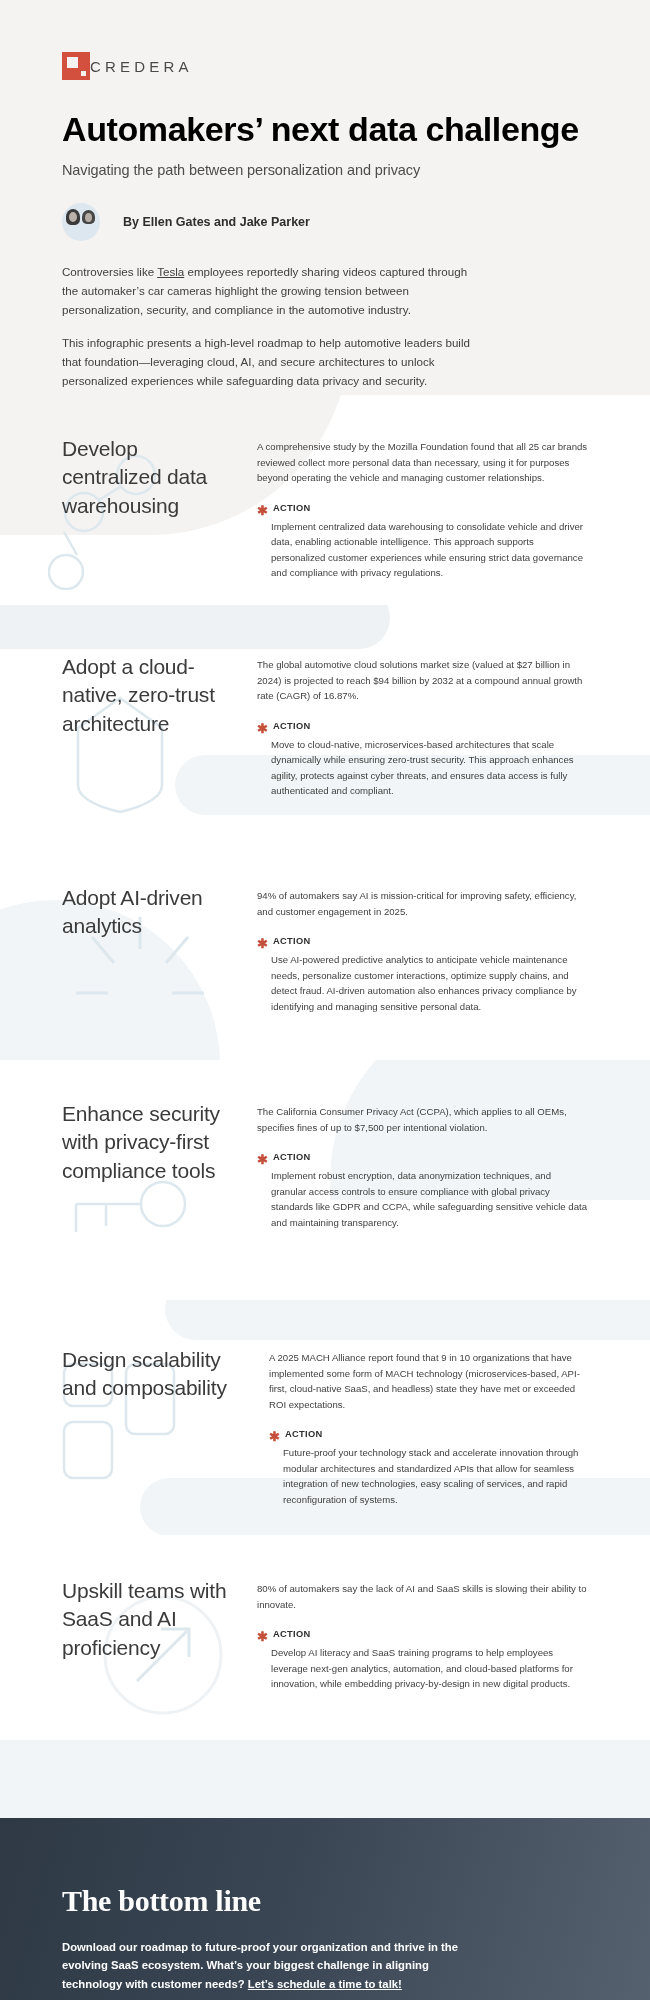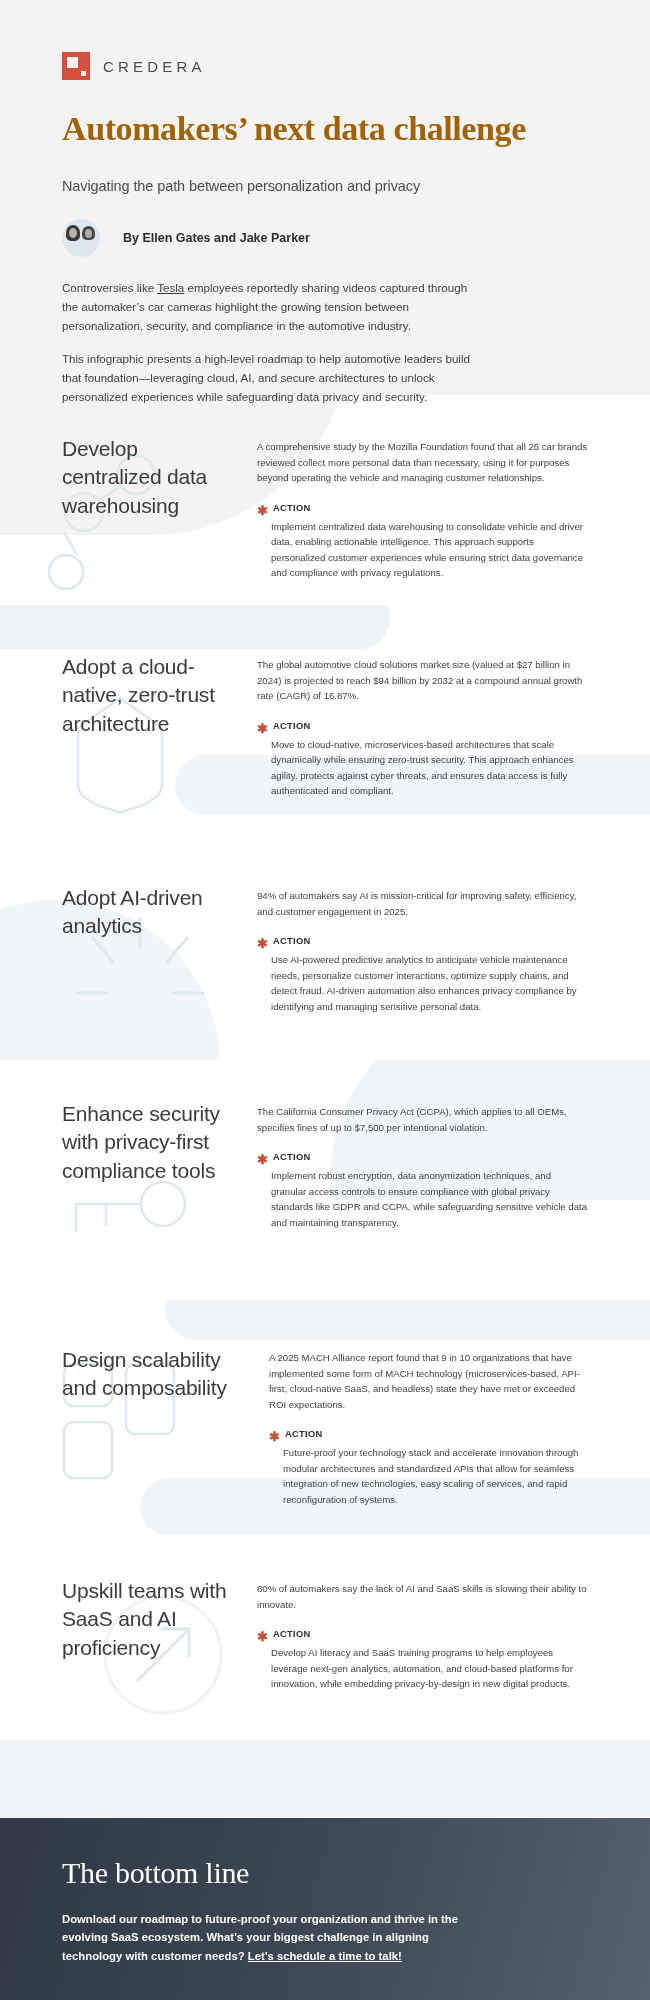--- a/index.html
+++ b/index.html
@@ -26,21 +26,20 @@
     position: relative;
     background: #f4f3f1;
     padding: 52px 62px 48px 62px;
     height: 395px;
     z-index: 5;
   }
 
   .logo-row {
     display: flex;
     align-items: center;
-    gap: 13px;
     margin-bottom: 30px;
   }
   .logo-mark {
     width: 28px; height: 28px;
     background: #d4503e;
     position: relative;
     flex: none;
   }
   .logo-mark::before {
     content: "";
@@ -57,27 +56,27 @@
     background: #f4f3f1;
   }
   .logo-word {
     font-size: 15px;
     letter-spacing: 4.2px;
     color: #4a4a4a;
     font-weight: 400;
   }
 
   h1.title {
-    font-family: Liberation Serif, serif;
+    font-family: Liberation Sans, sans-serif;
     font-size: 34px;
     line-height: 1.12;
     font-weight: 700;
-    color: #a16207;
+    color: #000000;
     letter-spacing: -0.4px;
-    margin-bottom: 30px;
+    margin-bottom: 14px;
   }
 
   .subtitle {
     font-size: 14.5px;
     color: #4d4d4d;
     font-weight: 400;
     letter-spacing: -0.1px;
     margin-bottom: 25px;
   }
 
@@ -203,24 +202,25 @@
     left: 0; bottom: 0;
     width: 650px;
     height: 182px;
     background: linear-gradient(105deg, #2e3945 0%, #3a4654 45%, #55616e 100%);
     padding: 38px 62px 0 62px;
     z-index: 10;
   }
   .bottom h2 {
     font-family: "Liberation Serif", serif;
     font-size: 30px;
-    font-weight: 400;
+    font-weight: 700;
     color: #ffffff;
     letter-spacing: -0.3px;
     margin-bottom: 20px;
+    margin-top: 28px;
   }
   .bottom p {
     font-size: 11.3px;
     line-height: 1.62;
     color: #ffffff;
     max-width: 420px;
     font-weight: 600;
   }
   .bottom a {
     color: #ffffff;

